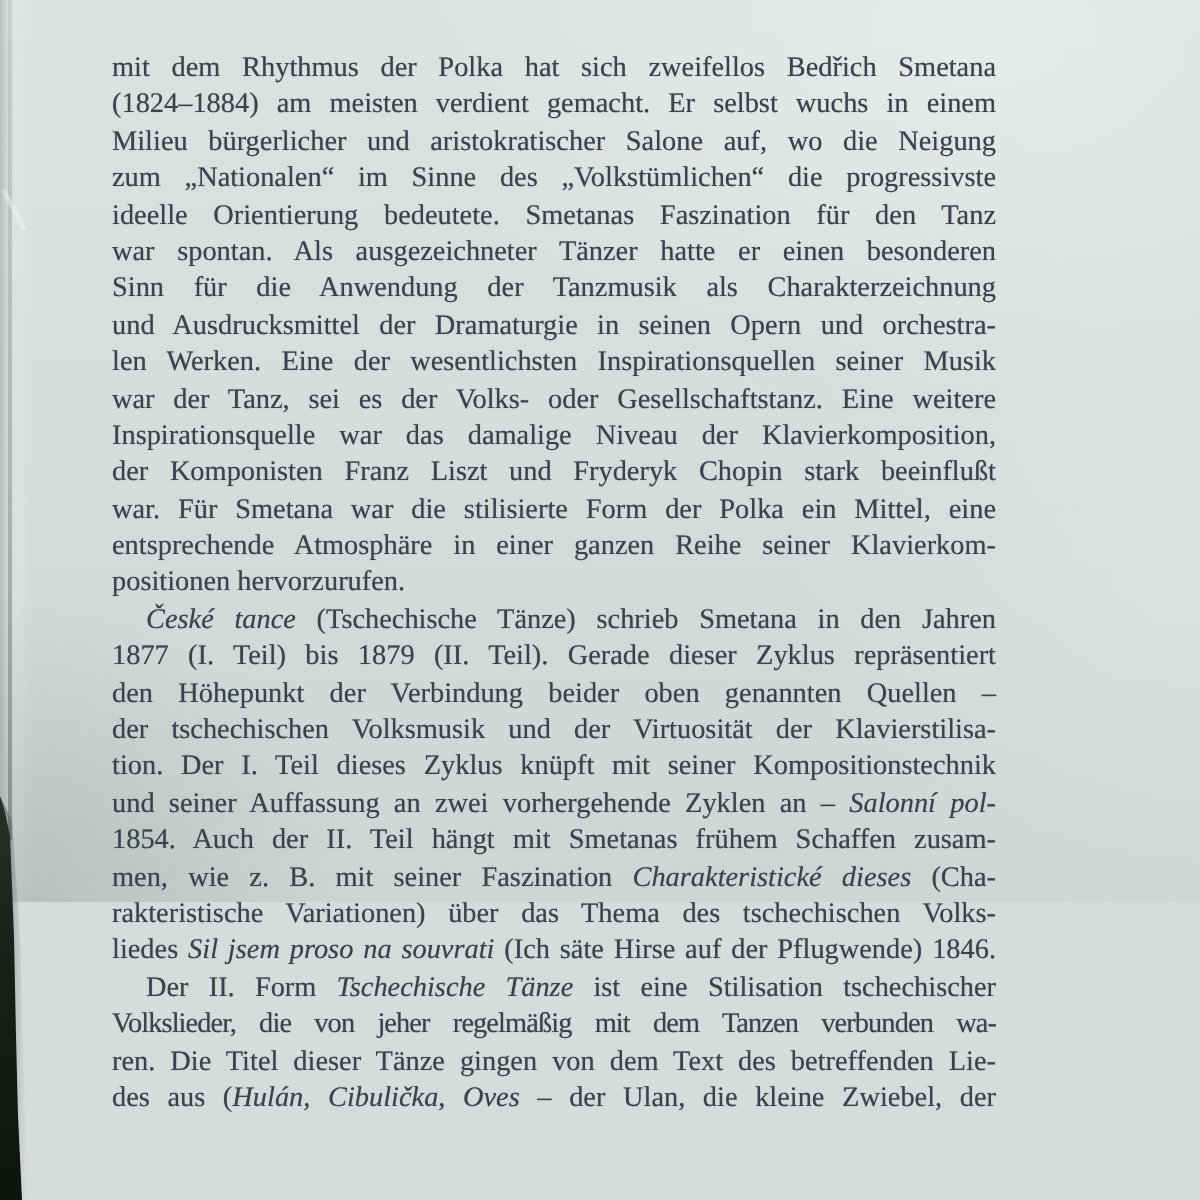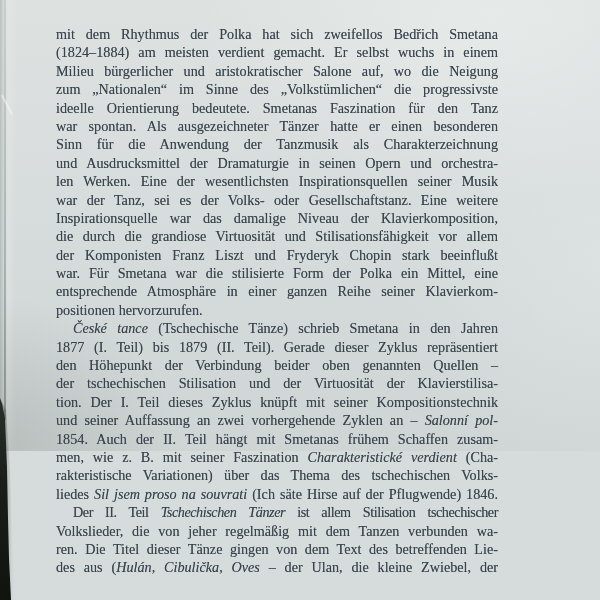--- a/index.html
+++ b/index.html
@@ -102,33 +102,32 @@
       <div class="textline"><span>(1824–1884) am meisten verdient gemacht. Er selbst wuchs in einem</span></div>
       <div class="textline"><span>Milieu bürgerlicher und aristokratischer Salone auf, wo die Neigung</span></div>
       <div class="textline"><span>zum „Nationalen“ im Sinne des „Volkstümlichen“ die progressivste</span></div>
       <div class="textline"><span>ideelle Orientierung bedeutete. Smetanas Faszination für den Tanz</span></div>
       <div class="textline"><span>war spontan. Als ausgezeichneter Tänzer hatte er einen besonderen</span></div>
       <div class="textline"><span>Sinn für die Anwendung der Tanzmusik als Charakterzeichnung</span></div>
       <div class="textline"><span>und Ausdrucksmittel der Dramaturgie in seinen Opern und orchestra-</span></div>
       <div class="textline"><span>len Werken. Eine der wesentlichsten Inspirationsquellen seiner Musik</span></div>
       <div class="textline"><span>war der Tanz, sei es der Volks- oder Gesellschaftstanz. Eine weitere</span></div>
       <div class="textline"><span>Inspirationsquelle war das damalige Niveau der Klavierkomposition,</span></div>
-      <div class="textline"><span>die durch die grandiose Virtuosität und Stilisationsfähigkeit vor allem</span></div>
       <div class="textline"><span>der Komponisten Franz Liszt und Fryderyk Chopin stark beeinflußt</span></div>
       <div class="textline"><span>war. Für Smetana war die stilisierte Form der Polka ein Mittel, eine</span></div>
       <div class="textline"><span>entsprechende Atmosphäre in einer ganzen Reihe seiner Klavierkom-</span></div>
       <div class="textline nojust"><span>positionen hervorzurufen.</span></div>
       <div class="textline indent"><span class="it">České tance</span><span> (Tschechische Tänze) schrieb Smetana in den Jahren</span></div>
       <div class="textline"><span>1877 (I. Teil) bis 1879 (II. Teil). Gerade dieser Zyklus repräsentiert</span></div>
       <div class="textline"><span>den Höhepunkt der Verbindung beider oben genannten Quellen –</span></div>
-      <div class="textline"><span>der tschechischen Stilisation und der Virtuosität der Klavierstilisa-</span></div>
+      <div class="textline"><span>der tschechischen Volksmusik und der Virtuosität der Klavierstilisa-</span></div>
       <div class="textline"><span>tion. Der I. Teil dieses Zyklus knüpft mit seiner Kompositionstechnik</span></div>
       <div class="textline"><span>und seiner Auffassung an zwei vorhergehende Zyklen an – </span><span class="it">Salonní pol-</span></div>
       <div class="textline"><span>1854. Auch der II. Teil hängt mit Smetanas frühem Schaffen zusam-</span></div>
-      <div class="textline"><span>men, wie z. B. mit seiner Faszination </span><span class="it">Charakteristické verdient</span><span> (Cha-</span></div>
+      <div class="textline"><span>men, wie z. B. mit seiner Faszination </span><span class="it">Charakteristické dieses</span><span> (Cha-</span></div>
       <div class="textline"><span>rakteristische Variationen) über das Thema des tschechischen Volks-</span></div>
       <div class="textline"><span>liedes </span><span class="it">Sil jsem proso na souvrati</span><span> (Ich säte Hirse auf der Pflugwende) 1846.</span></div>
-      <div class="textline indent"><span>Der II. Teil </span><span class="it">Tschechischen Tänzer</span><span> ist allem Stilisation tschechischer</span></div>
+      <div class="textline indent"><span>Der II. Form </span><span class="it">Tschechische Tänze</span><span> ist eine Stilisation tschechischer</span></div>
       <div class="textline"><span>Volkslieder, die von jeher regelmäßig mit dem Tanzen verbunden wa-</span></div>
       <div class="textline"><span>ren. Die Titel dieser Tänze gingen von dem Text des betreffenden Lie-</span></div>
       <div class="textline"><span>des aus (</span><span class="it">Hulán, Cibulička, Oves</span><span> – der Ulan, die kleine Zwiebel, der</span></div>
     </div>
 </div>
 
 </body></html>

